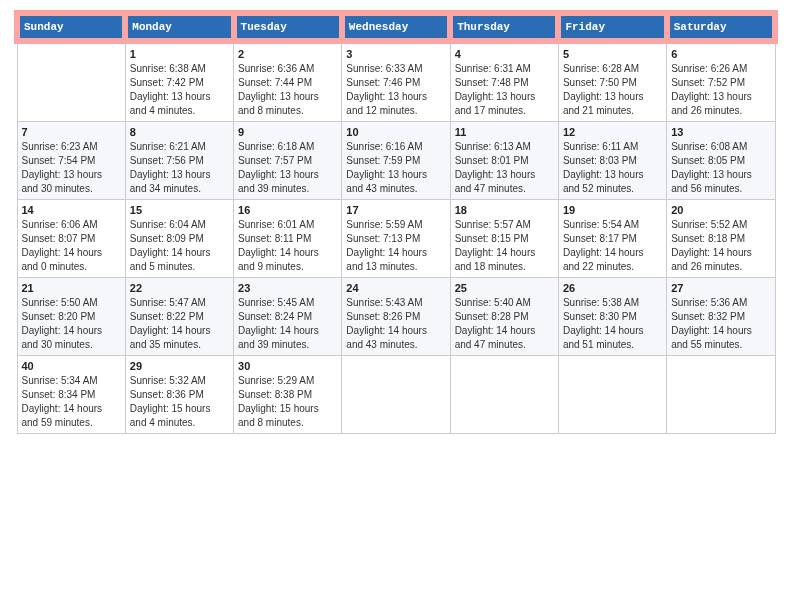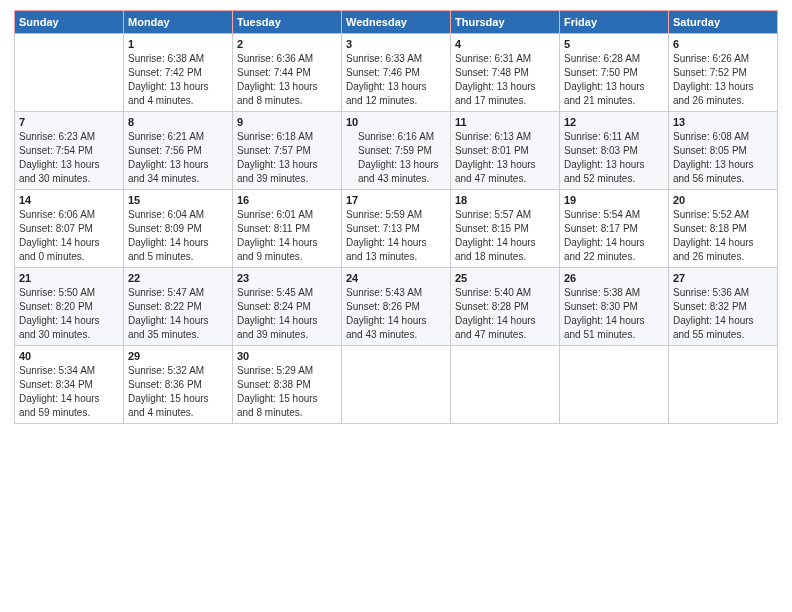--- a/index.html
+++ b/index.html
@@ -44,21 +44,22 @@
       border-collapse: collapse;
       table-layout: fixed;
     }
     thead tr th {
       background: #2a6db5;
       color: #fff;
       font-size: 11px;
       font-weight: bold;
       padding: 5px 4px;
       text-align: left;
-      border: 1px solid #fca5a5;
+      border: 6px solid #fca5a5;
+      font-family: Liberation Mono, monospace;
     }
     tbody tr td {
       border: 1px solid #ccc;
       vertical-align: top;
       padding: 4px 4px 3px 4px;
       font-size: 9.5px;
       color: #222;
       height: 78px;
     }
     tbody tr:nth-child(odd) td {
@@ -163,21 +164,21 @@
           </td>
           <td>
             <div class="day-num">9</div>
             <div class="day-info" style="white-space: pre-line;">Sunrise: 6:18 AM
 Sunset: 7:57 PM
 Daylight: 13 hours
 and 39 minutes.</div>
           </td>
           <td>
             <div class="day-num">10</div>
-            <div class="day-info" style="white-space: pre-line; margin-left: 12px;">Sunrise: 6:16 AM
+            <div class="day-info" style="white-space: pre-line;">Sunrise: 6:16 AM
 Sunset: 7:59 PM
 Daylight: 13 hours
 and 43 minutes.</div>
           </td>
           <td>
             <div class="day-num">11</div>
             <div class="day-info" style="white-space: pre-line;">Sunrise: 6:13 AM
 Sunset: 8:01 PM
 Daylight: 13 hours
 and 47 minutes.</div>

